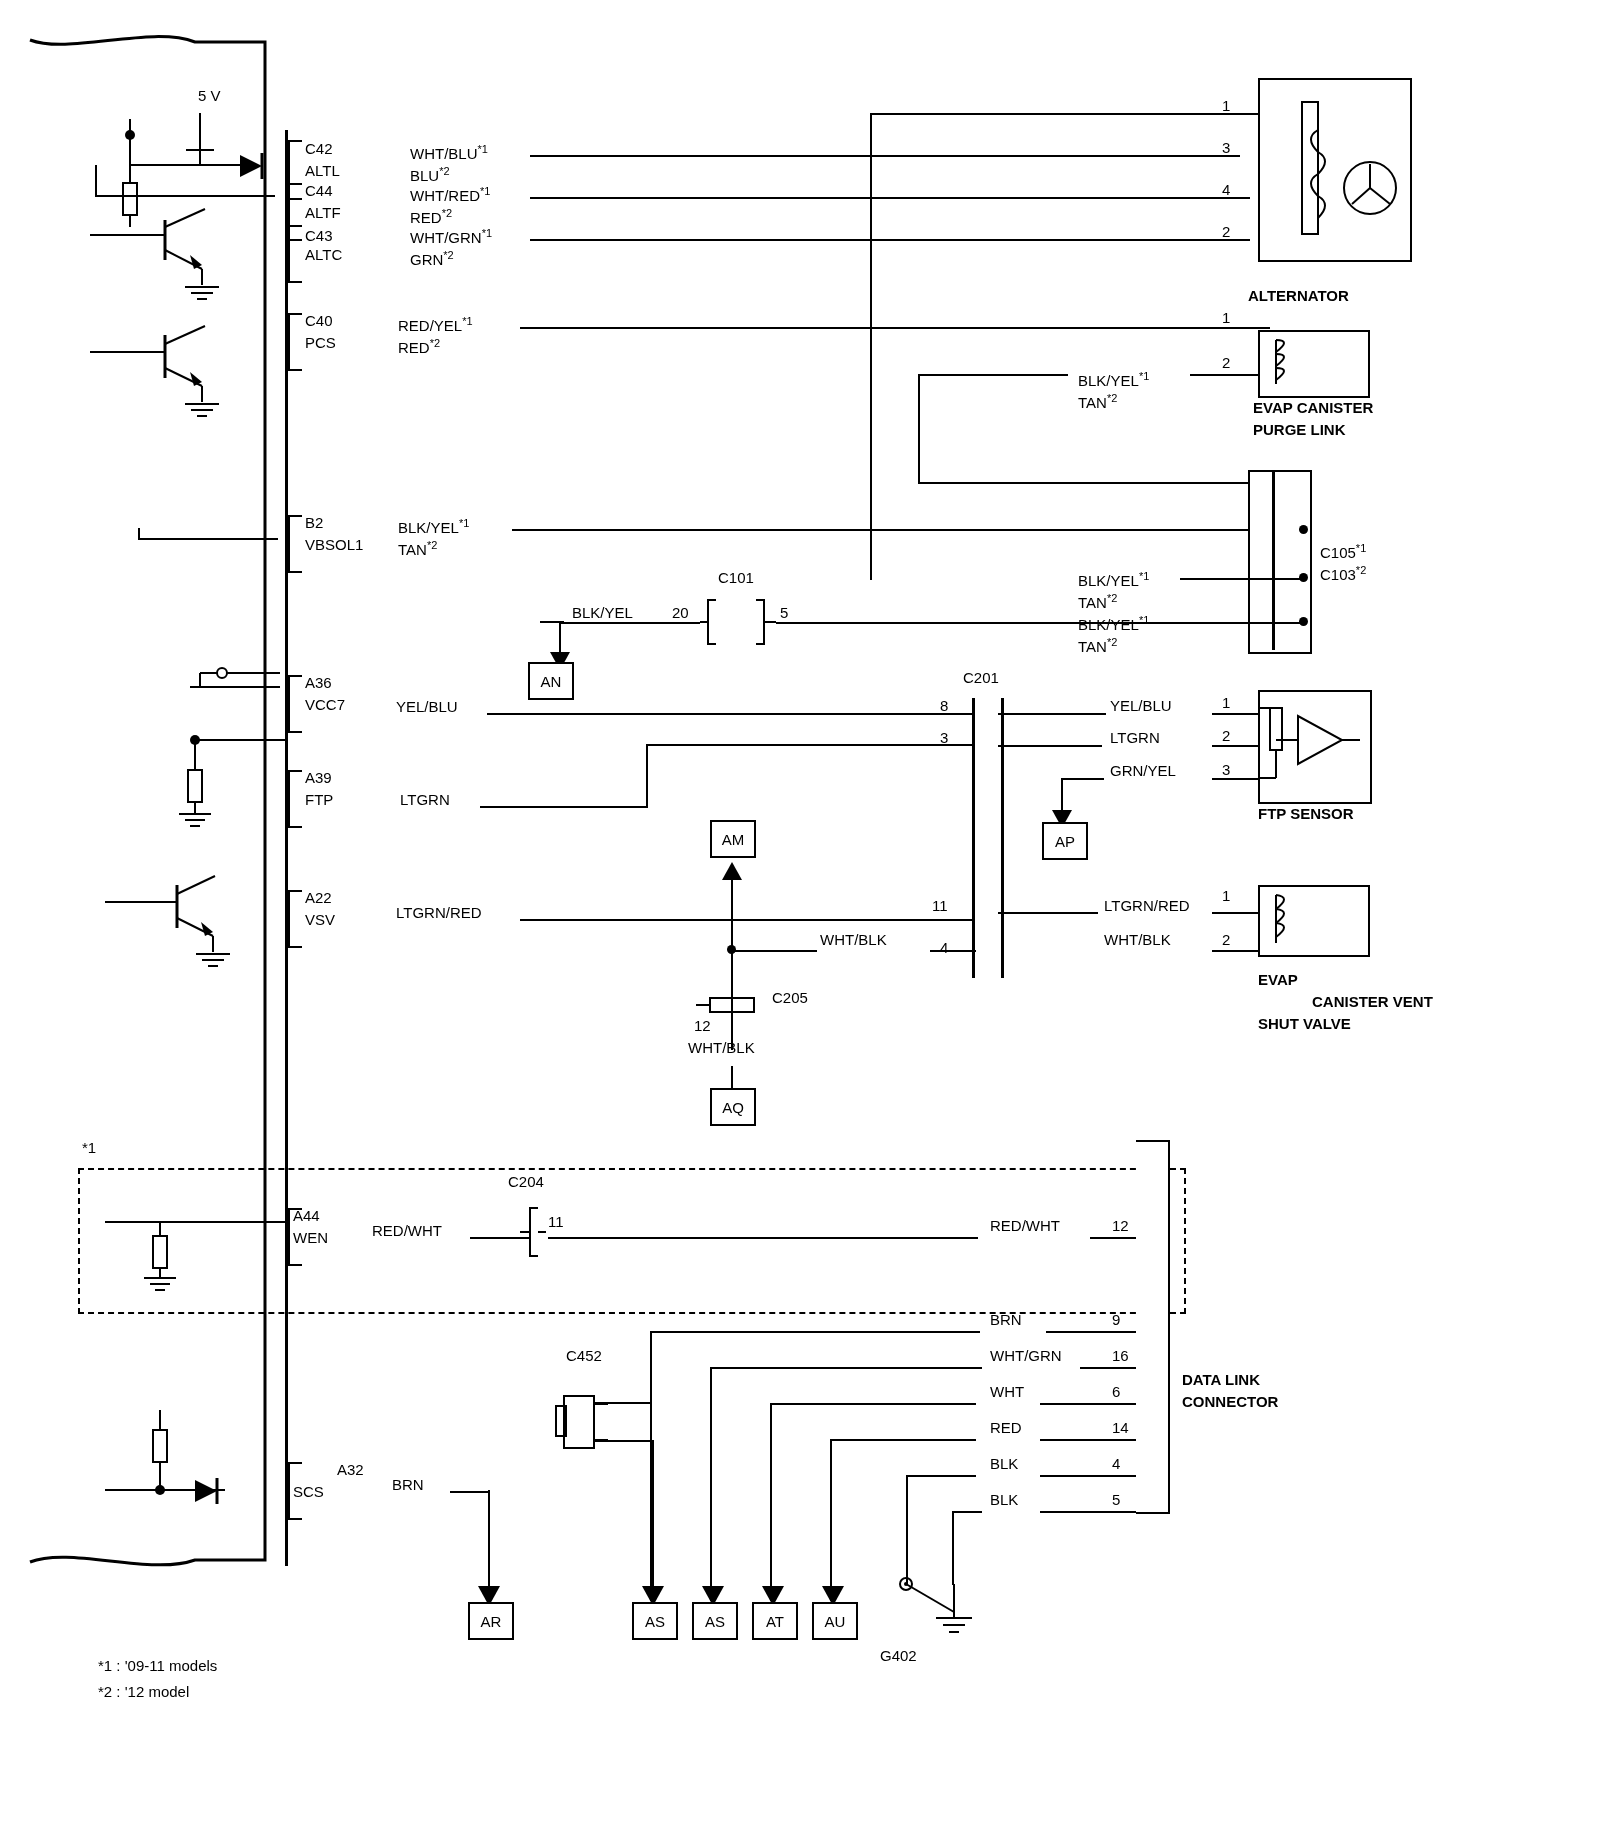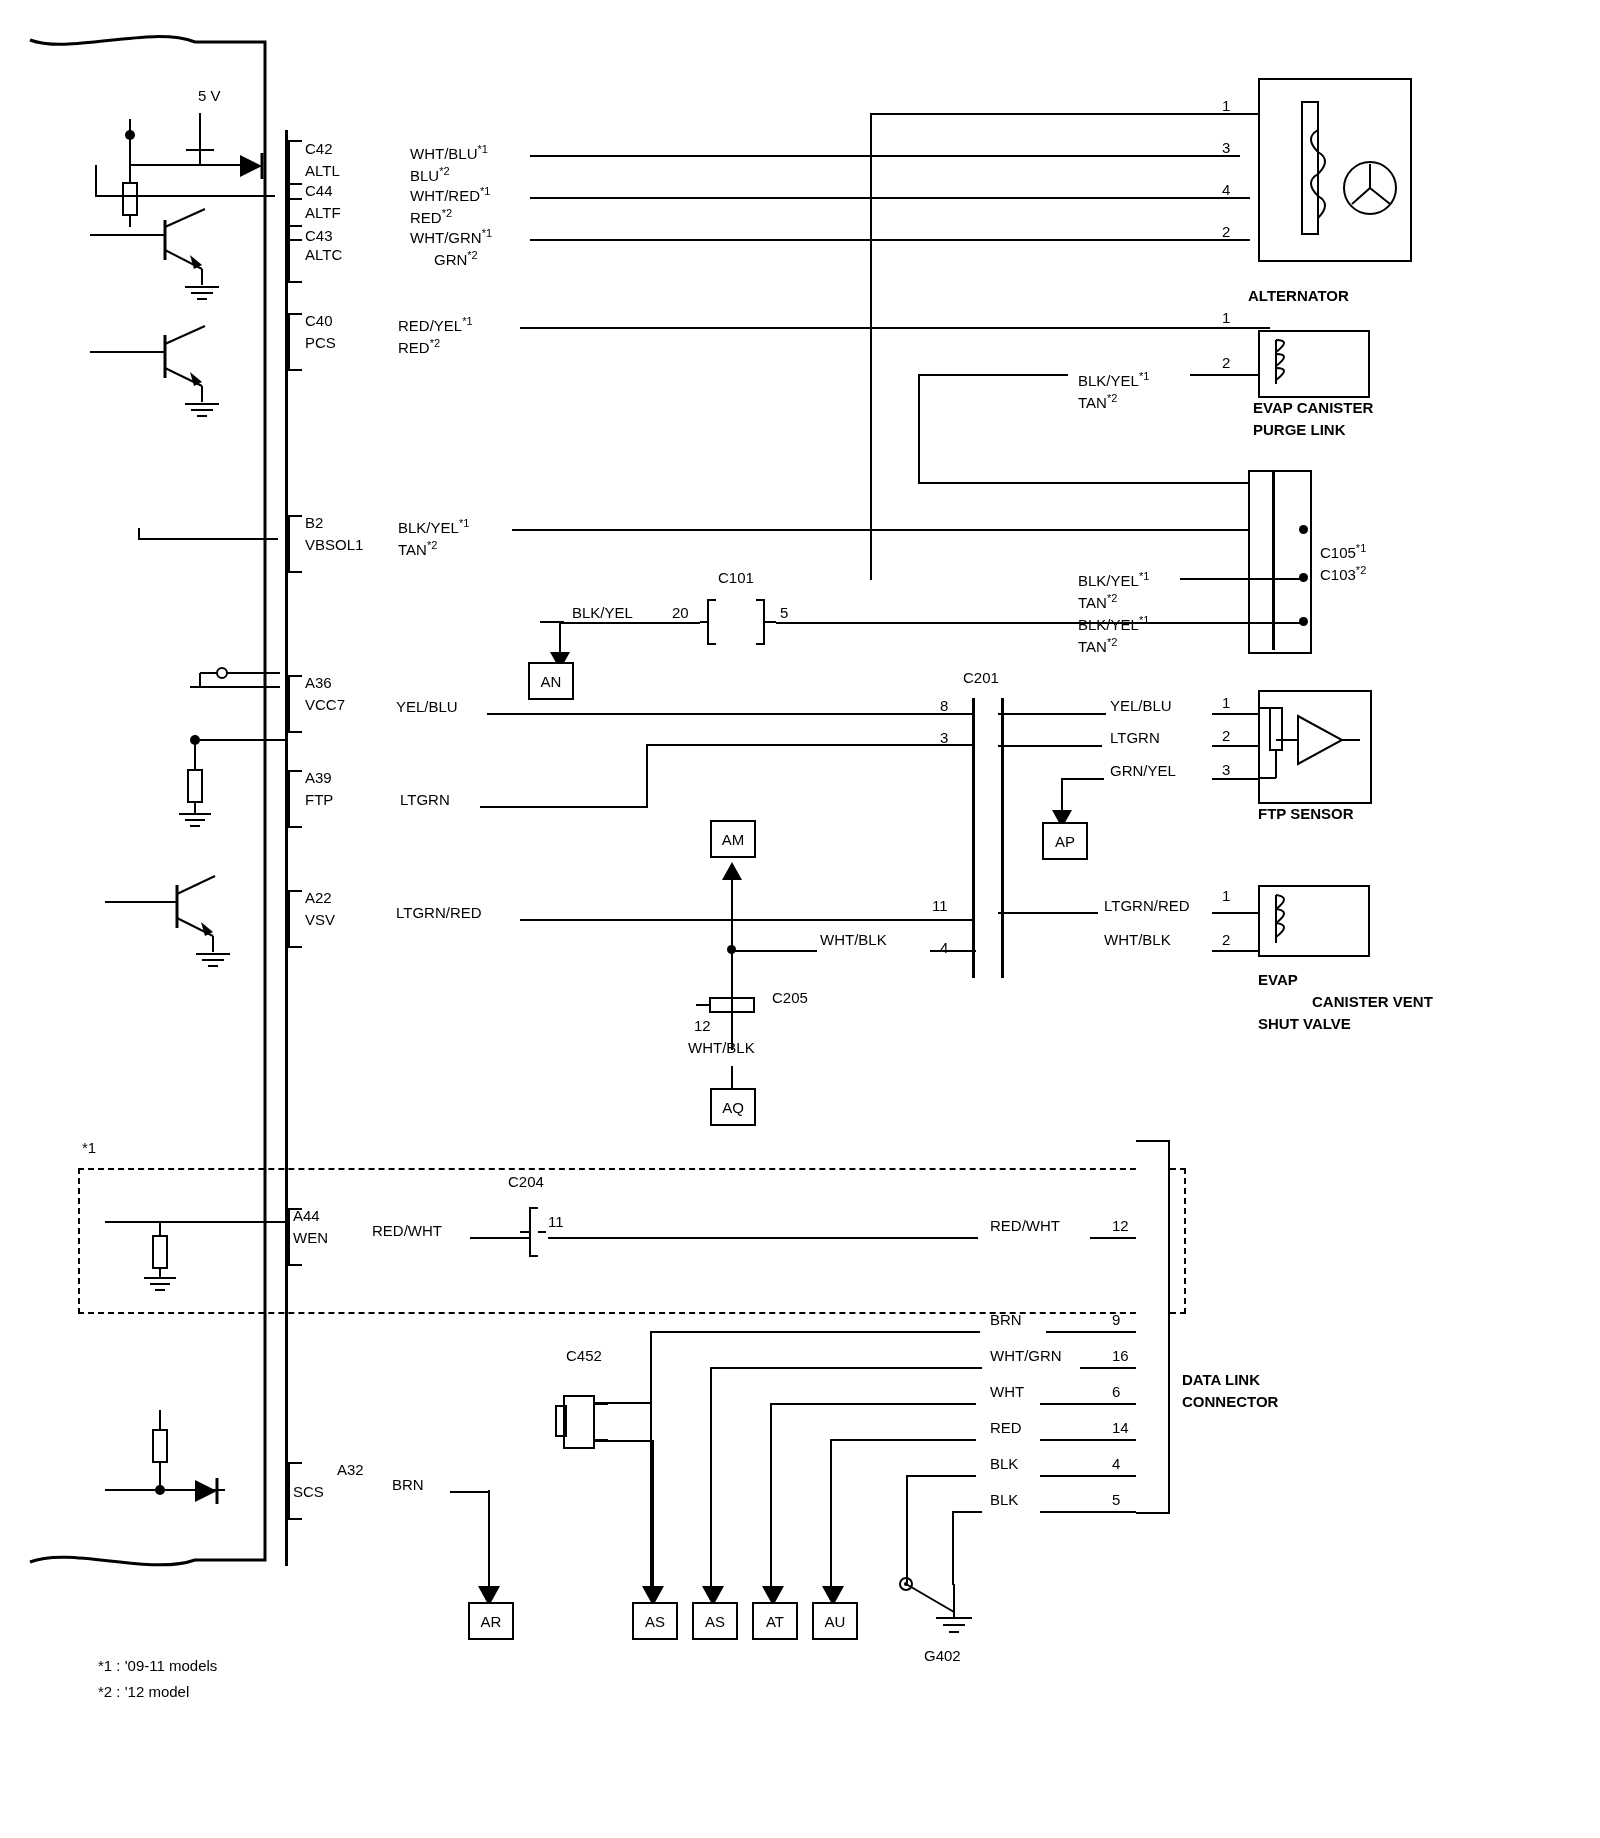--- a/index.html
+++ b/index.html
@@ -147,21 +147,21 @@
   <div class="lbl" style="left:410px;top:183px;"><span>WHT/RED</span><span class="sm">*1</span></div>
   <div class="lbl" style="left:410px;top:205px;"><span>RED</span><span class="sm">*2</span></div>
   <div class="hl" style="left:530px;top:197px;width:720px;"></div>
 
   <div class="vl" style="left:288px;top:225px;height:58px;"></div>
   <div class="hl" style="left:288px;top:225px;width:14px;"></div>
   <div class="hl" style="left:288px;top:281px;width:14px;"></div>
   <div class="lbl" style="left:305px;top:228px;">C43</div>
   <div class="lbl" style="left:305px;top:247px;">ALTC</div>
   <div class="lbl" style="left:410px;top:225px;"><span>WHT/GRN</span><span class="sm">*1</span></div>
-  <div class="lbl" style="left:410px;top:247px;margin-left:24px;"><span>GRN</span><span class="sm">*2</span></div>
+  <div class="lbl" style="left:410px;top:247px;"><span>GRN</span><span class="sm">*2</span></div>
   <div class="hl" style="left:530px;top:239px;width:720px;"></div>
 
   <div class="vl" style="left:288px;top:313px;height:58px;"></div>
   <div class="hl" style="left:288px;top:313px;width:14px;"></div>
   <div class="hl" style="left:288px;top:369px;width:14px;"></div>
   <div class="lbl" style="left:305px;top:313px;">C40</div>
   <div class="lbl" style="left:305px;top:335px;">PCS</div>
   <div class="lbl" style="left:398px;top:313px;"><span>RED/YEL</span><span class="sm">*1</span></div>
   <div class="lbl" style="left:398px;top:335px;"><span>RED</span><span class="sm">*2</span></div>
   <div class="hl" style="left:520px;top:327px;width:750px;"></div>
@@ -423,21 +423,21 @@
 
   <svg style="left:880px;top:1570px;width:120px;height:80px;">
     <line x1="26" y1="14" x2="74" y2="42" stroke="#000" stroke-width="2"></line>
     <circle cx="26" cy="14" r="6" fill="none" stroke="#000" stroke-width="2"></circle>
     <circle cx="26" cy="14" r="2" fill="#000"></circle>
     <line x1="74" y1="14" x2="74" y2="48" stroke="#000" stroke-width="2"></line>
     <line x1="56" y1="48" x2="92" y2="48" stroke="#000" stroke-width="2"></line>
     <line x1="63" y1="55" x2="85" y2="55" stroke="#000" stroke-width="2"></line>
     <line x1="69" y1="62" x2="79" y2="62" stroke="#000" stroke-width="2"></line>
   </svg>
-  <div class="lbl" style="left:880px;top:1648px;margin-left:44px;">G402</div>
+  <div class="lbl" style="left:880px;top:1648px;">G402</div>
 
   <div class="lbl" style="left:566px;top:1348px;">C452</div>
   <svg style="left:556px;top:1384px;width:80px;height:90px;">
     <rect x="8" y="12" width="30" height="52" fill="none" stroke="#000" stroke-width="2"></rect>
     <rect x="0" y="22" width="10" height="30" fill="none" stroke="#000" stroke-width="2"></rect>
     <line x1="38" y1="20" x2="52" y2="20" stroke="#000" stroke-width="2"></line>
     <line x1="38" y1="56" x2="52" y2="56" stroke="#000" stroke-width="2"></line>
   </svg>
   <div class="hl" style="left:594px;top:1402px;width:58px;"></div>
   <div class="vl" style="left:652px;top:1440px;height:160px;"></div>

